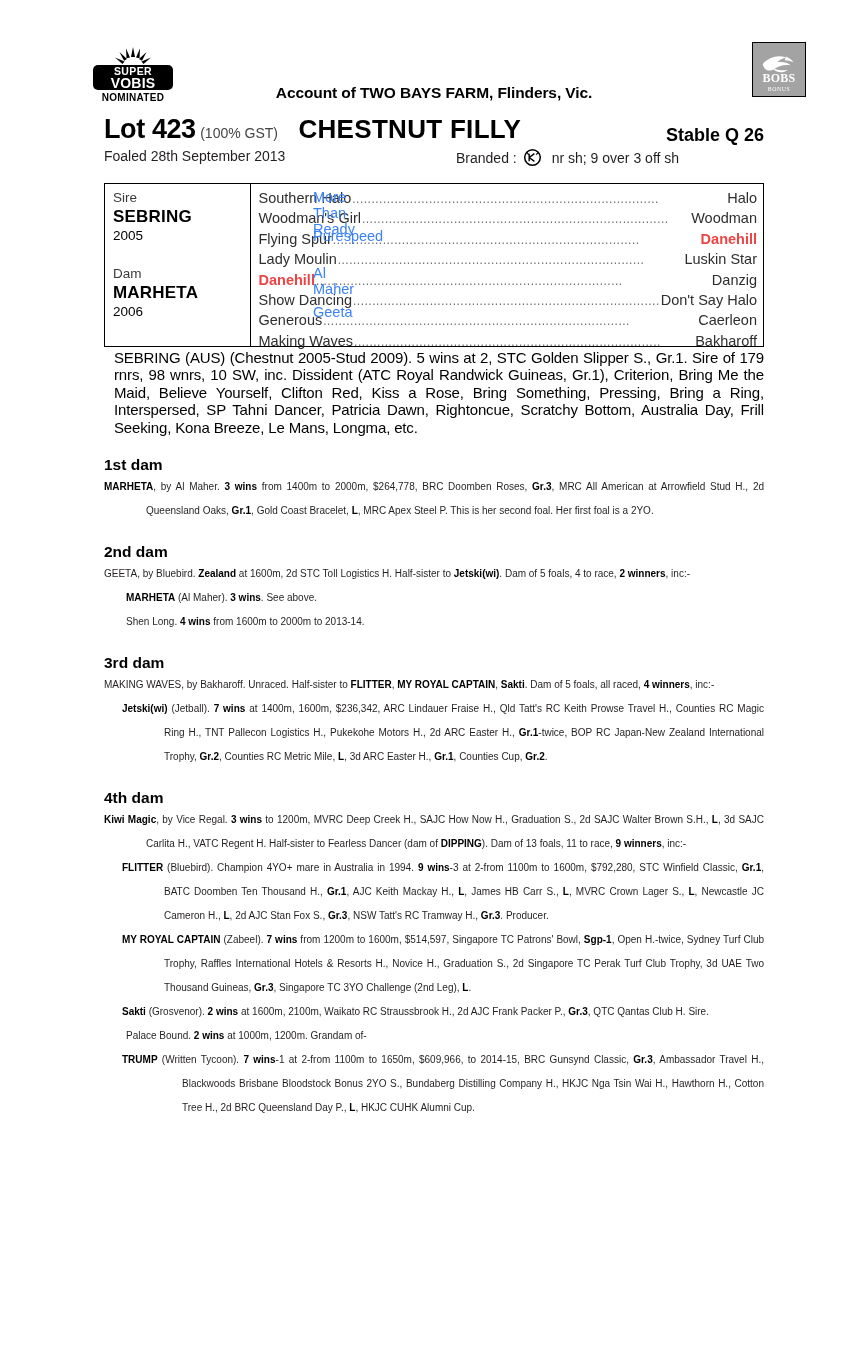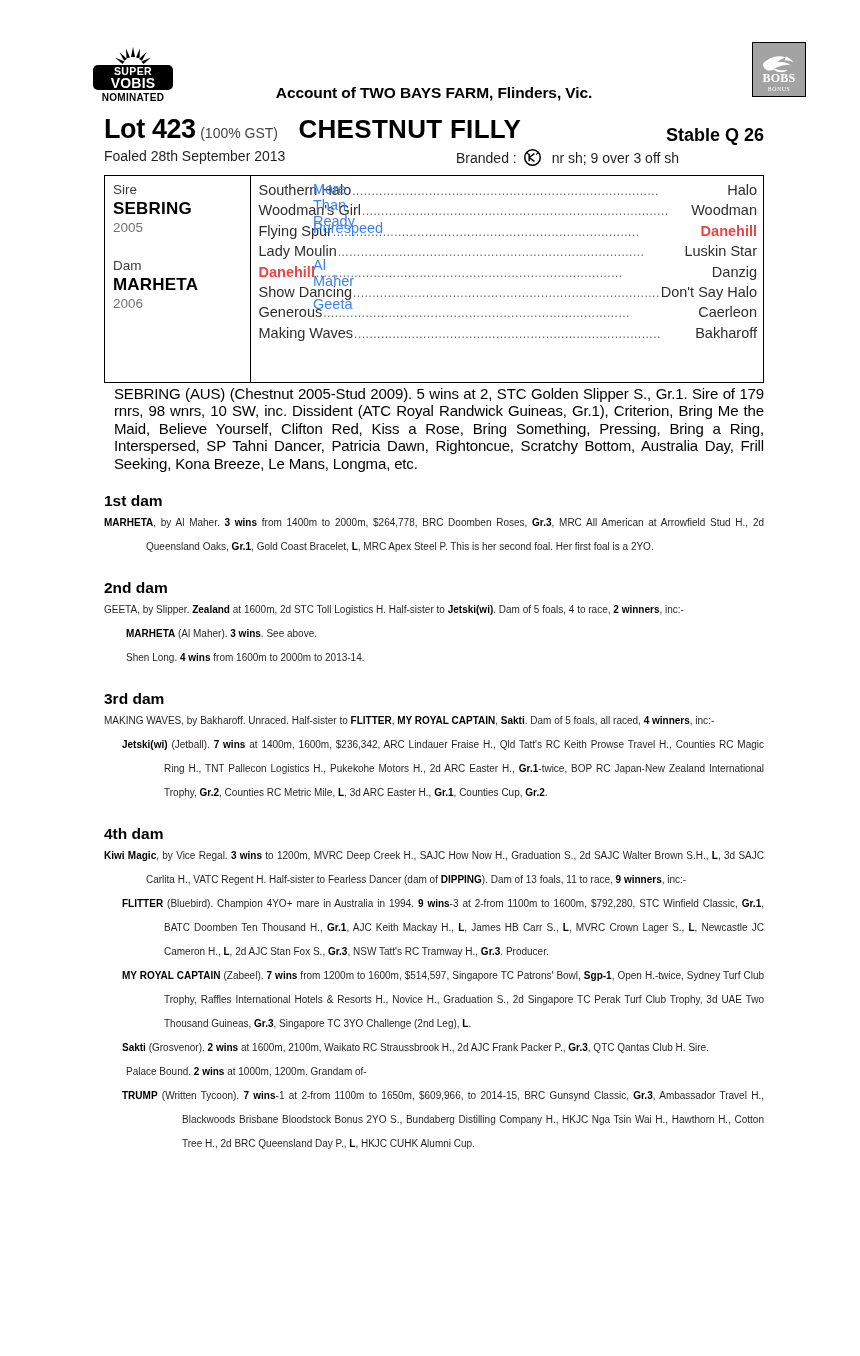--- a/index.html
+++ b/index.html
@@ -110,39 +110,39 @@
   .brand-mark {
     display: inline-block;
     width: 19px;
     height: 19px;
     margin: 0 10px 0 6px;
     vertical-align: -4px;
   }
 
   
   .ped-table {
-    margin-top: 0;
+    margin-top: 8px;
     border: 1.5px solid #000;
     display: flex;
-    height: 208px;
+    height: 164px;
   }
   .ped-left {
     width: 367px;
     border-right: 1.5px solid #000;
     position: relative;
     padding: 5px 0 0 8px;
   }
   .ped-right {
     flex: 1;
     padding: 5px 6px 0 8px;
   }
   .ped-block { position: relative; height: 76px; }
   .ped-label { font-size: 13.5px; color: #3a3a3a; line-height: 17px; }
   .ped-name  { font-size: 17px; font-weight: bold; line-height: 21px; letter-spacing: 0.2px; }
-  .ped-year  { font-size: 13.5px; color: #737373; line-height: 18px; }
+  .ped-year  { font-size: 13.5px; color: #000000; line-height: 18px; }
   .ped-gs {
     position: absolute;
     left: 200px;
     font-size: 14.5px;
     color: #3b82f6;
   }
   .ped-gs.a { top: 0px; }
   .ped-gs.b { top: 39px; }
 
   .gg-row {
@@ -326,21 +326,21 @@
           </div>
         </div>
     </div>
 
     <div class="sire-para">SEBRING (AUS) (Chestnut 2005-Stud 2009). 5 wins at 2, STC Golden Slipper S., Gr.1. Sire of 179 rnrs, 98 wnrs, 10 SW, inc. Dissident (ATC Royal Randwick Guineas, Gr.1), Criterion, Bring Me the Maid, Believe Yourself, Clifton Red, Kiss a Rose, Bring Something, Pressing, Bring a Ring, Interspersed, SP Tahni Dancer, Patricia Dawn, Rightoncue, Scratchy Bottom, Australia Day, Frill Seeking, Kona Breeze, Le Mans, Longma, etc.</div>
 
     <div id="dam-sections">
         <div class="dam-head">1st dam</div>
         <div class="entry hang1 last-line-left"><b>MARHETA</b><span>, by Al Maher. </span><b>3 wins</b><span> from 1400m to 2000m, $264,778, BRC Doomben Roses, </span><b>Gr.3</b><span>, MRC All American at Arrowfield Stud H., 2d Queensland Oaks, </span><b>Gr.1</b><span>, Gold Coast Bracelet, </span><b>L</b><span>, MRC Apex Steel P. This is her second foal. Her first foal is a 2YO.</span></div>
         <div class="dam-head">2nd dam</div>
-        <div class="entry hang1 last-line-left"><span>GEETA, by Slipper. </span><b>Zealand</b><span> at 1600m, 2d STC Toll Logistics H. Half-sister to </span><b>Jetski(wi)</b><span>. Dam of 5 foals, 4 to race, </span><b>2 winners</b><span>, inc:-</span></div>
+        <div class="entry hang1 last-line-left"><span>GEETA, by Bluebird. </span><b>Zealand</b><span> at 1600m, 2d STC Toll Logistics H. Half-sister to </span><b>Jetski(wi)</b><span>. Dam of 5 foals, 4 to race, </span><b>2 winners</b><span>, inc:-</span></div>
         <div class="entry ind-a last-line-left"><b>MARHETA</b><span> (Al Maher). </span><b>3 wins</b><span>. See above.</span></div>
         <div class="entry ind-a last-line-left"><span>Shen Long. </span><b>4 wins</b><span> from 1600m to 2000m to 2013-14.</span></div>
         <div class="dam-head">3rd dam</div>
         <div class="entry hang1 last-line-left"><span>MAKING WAVES, by Bakharoff. Unraced. Half-sister to </span><b>FLITTER</b><span>, </span><b>MY ROYAL CAPTAIN</b><span>, </span><b>Sakti</b><span>. Dam of 5 foals, all raced, </span><b>4 winners</b><span>, inc:-</span></div>
         <div class="entry hang2 last-line-left"><b>Jetski(wi)</b><span> (Jetball). </span><b>7 wins</b><span> at 1400m, 1600m, $236,342, ARC Lindauer Fraise H., Qld Tatt's RC Keith Prowse Travel H., Counties RC Magic Ring H., TNT Pallecon Logistics H., Pukekohe Motors H., 2d ARC Easter H., </span><b>Gr.1</b><span>-twice, BOP RC Japan-New Zealand International Trophy, </span><b>Gr.2</b><span>, Counties RC Metric Mile, </span><b>L</b><span>, 3d ARC Easter H., </span><b>Gr.1</b><span>, Counties Cup, </span><b>Gr.2</b><span>.</span></div>
         <div class="dam-head">4th dam</div>
         <div class="entry hang1 last-line-left"><b>Kiwi Magic</b><span>, by Vice Regal. </span><b>3 wins</b><span> to 1200m, MVRC Deep Creek H., SAJC How Now H., Graduation S., 2d SAJC Walter Brown S.H., </span><b>L</b><span>, 3d SAJC Carlita H., VATC Regent H. Half-sister to Fearless Dancer (dam of </span><b>DIPPING</b><span>). Dam of 13 foals, 11 to race, </span><b>9 winners</b><span>, inc:-</span></div>
         <div class="entry hang2 last-line-left"><b>FLITTER</b><span> (Bluebird). Champion 4YO+ mare in Australia in 1994. </span><b>9 wins</b><span>-3 at 2-from 1100m to 1600m, $792,280, STC Winfield Classic, </span><b>Gr.1</b><span>, BATC Doomben Ten Thousand H., </span><b>Gr.1</b><span>, AJC Keith Mackay H., </span><b>L</b><span>, James HB Carr S., </span><b>L</b><span>, MVRC Crown Lager S., </span><b>L</b><span>, Newcastle JC Cameron H., </span><b>L</b><span>, 2d AJC Stan Fox S., </span><b>Gr.3</b><span>, NSW Tatt's RC Tramway H., </span><b>Gr.3</b><span>. Producer.</span></div>
         <div class="entry hang2 last-line-left"><b>MY ROYAL CAPTAIN</b><span> (Zabeel). </span><b>7 wins</b><span> from 1200m to 1600m, $514,597, Singapore TC Patrons' Bowl, </span><b>Sgp-1</b><span>, Open H.-twice, Sydney Turf Club Trophy, Raffles International Hotels &amp; Resorts H., Novice H., Graduation S., 2d Singapore TC Perak Turf Club Trophy, 3d UAE Two Thousand Guineas, </span><b>Gr.3</b><span>, Singapore TC 3YO Challenge (2nd Leg), </span><b>L</b><span>.</span></div>
         <div class="entry hang2 last-line-left"><b>Sakti</b><span> (Grosvenor). </span><b>2 wins</b><span> at 1600m, 2100m, Waikato RC Straussbrook H., 2d AJC Frank Packer P., </span><b>Gr.3</b><span>, QTC Qantas Club H. Sire.</span></div>

